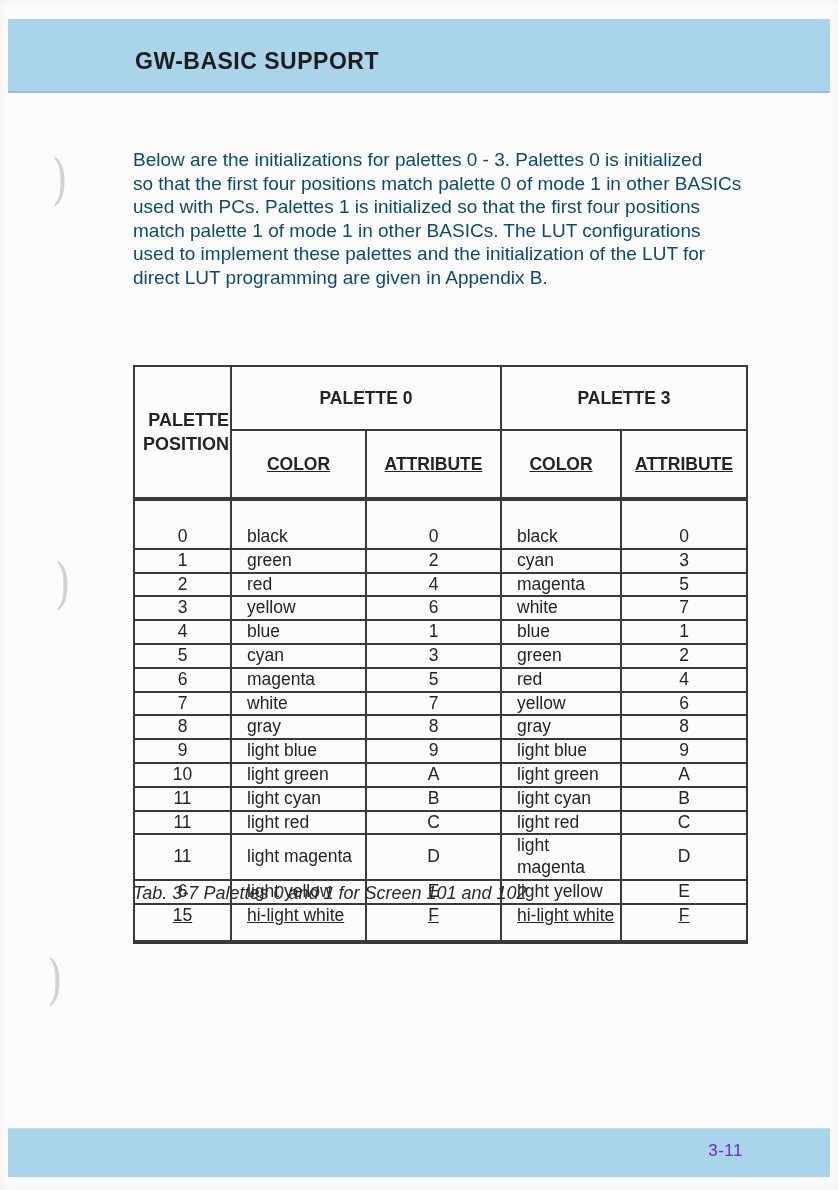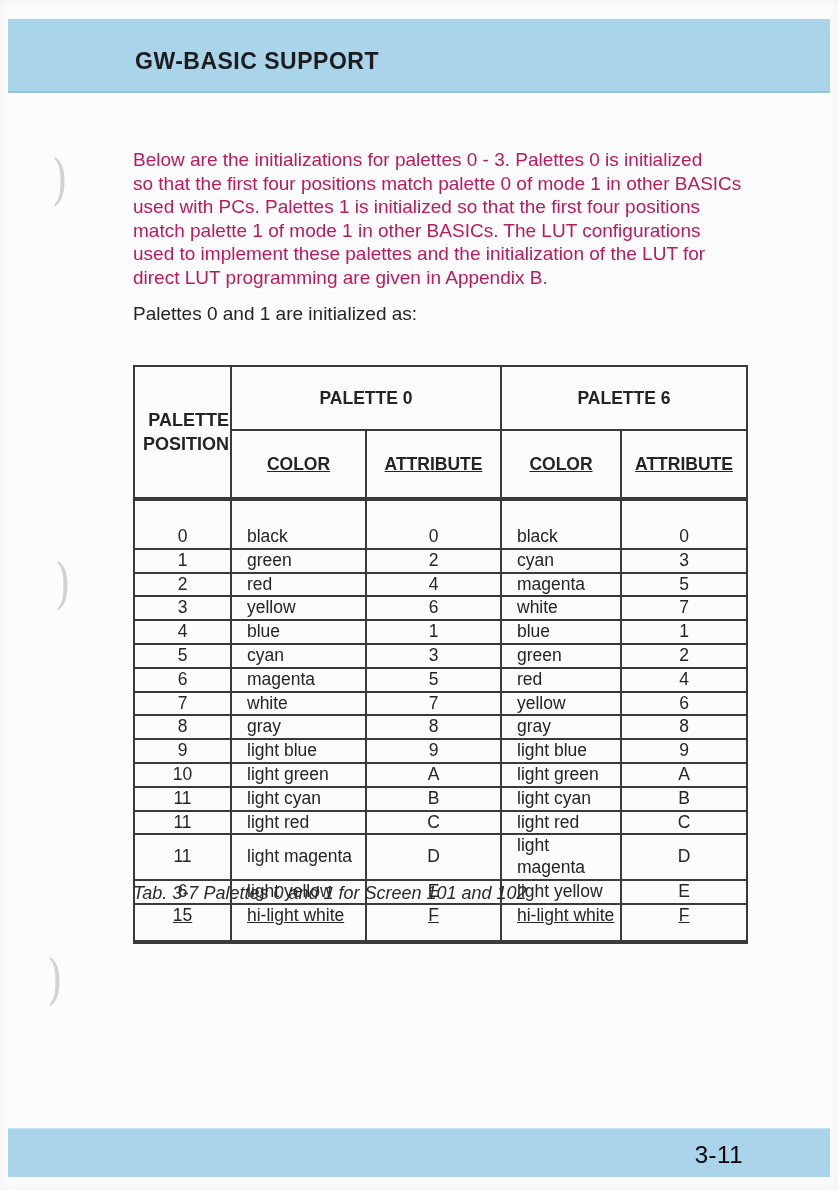--- a/index.html
+++ b/index.html
@@ -12,35 +12,35 @@
   
   .band { position:absolute; left:8px; right:8px; background:#aad4ea; }
   .header-band { top:12px; height:72px; border-bottom:2px solid #98c2d9;margin-top:7px; }
   .band-title {
     position:absolute; left:127px; top:29px;
     font-size:23px; font-weight:bold; color:#1c1c1e; letter-spacing:0.5px;
   }
   .footer-band { top:1128px; height:48px; border-top:1px solid #bfe0f1; }
   .page-number {
     position:absolute; right:87px; top:12px;
-    font-size:24px; color:#000000; letter-spacing:0.5px;
+    font-size:17px; color:#6d28d9; letter-spacing:0.5px;
   }
   
   .margin-mark {
     position:absolute; color:#d2d2d2; font-size:40px;
     font-family:"DejaVu Serif", serif; transform:scaleY(1.35);
     user-select:none;
   }
   .m1 { left:52px; top:156px; }
   .m2 { left:55px; top:560px; }
   .m3 { left:47px; top:956px; }
   
   .body-text {
     position:absolute; left:133px; top:148px; width:614px;
-    font-size:19px; line-height:23.6px; color:#be185d;
+    font-size:19px; line-height:23.6px; color:#0c4a6e;
     text-align:justify; white-space:pre-line;
   }
   .lead-text {
     position:absolute; left:133px; top:303px; width:614px;
     font-size:19px; color:#242424;
   }
   
   table.palette {
     position:absolute; left:133px; top:365px;
     border-collapse:collapse; table-layout:fixed;
@@ -82,36 +82,35 @@
   <div class="margin-mark m1">)</div>
   <div class="margin-mark m2">)</div>
   <div class="margin-mark m3">)</div>
 
   <div class="body-text">Below are the initializations for palettes 0 - 3. Palettes 0 is initialized
 so that the first four positions match palette 0 of mode 1 in other BASICs
 used with PCs. Palettes 1 is initialized so that the first four positions
 match palette 1 of mode 1 in other BASICs. The LUT configurations
 used to implement these palettes and the initialization of the LUT for
 direct LUT programming are given in Appendix B.</div>
-  <div class="lead-text">Palettes 0 and 1 are initialized as:</div>
 
   <table class="palette">
     <colgroup>
       <col style="width:97px">
       <col style="width:135px">
       <col style="width:135px">
       <col style="width:120px">
       <col style="width:126px">
     </colgroup>
     <thead>
       <tr>
         <th rowspan="2" class="pos-h">PALETTE
 POSITION</th>
         <th colspan="2" class="pal-h">PALETTE 0</th>
-        <th colspan="2" class="pal-h">PALETTE 6</th>
+        <th colspan="2" class="pal-h">PALETTE 3</th>
       </tr>
       <tr>
         <th class="sub-h">COLOR</th>
         <th class="sub-h">ATTRIBUTE</th>
         <th class="sub-h">COLOR</th>
         <th class="sub-h">ATTRIBUTE</th>
       </tr>
     </thead>
     <tbody>
         <tr>

